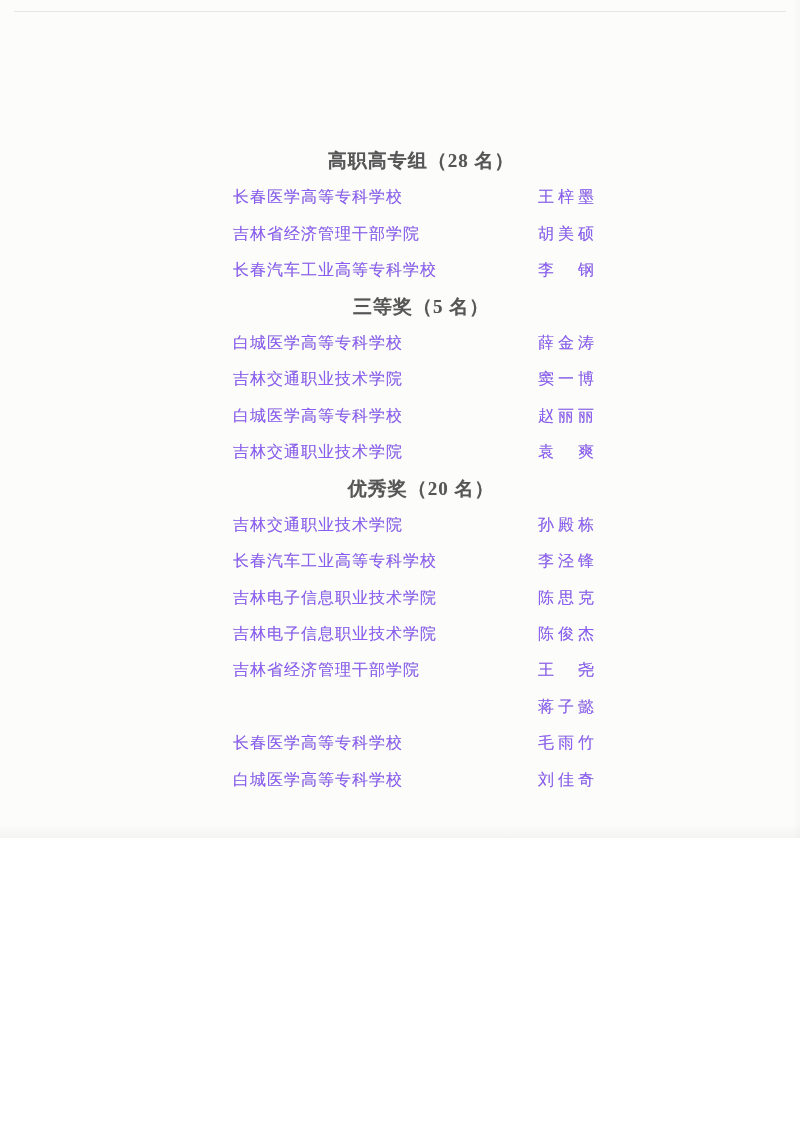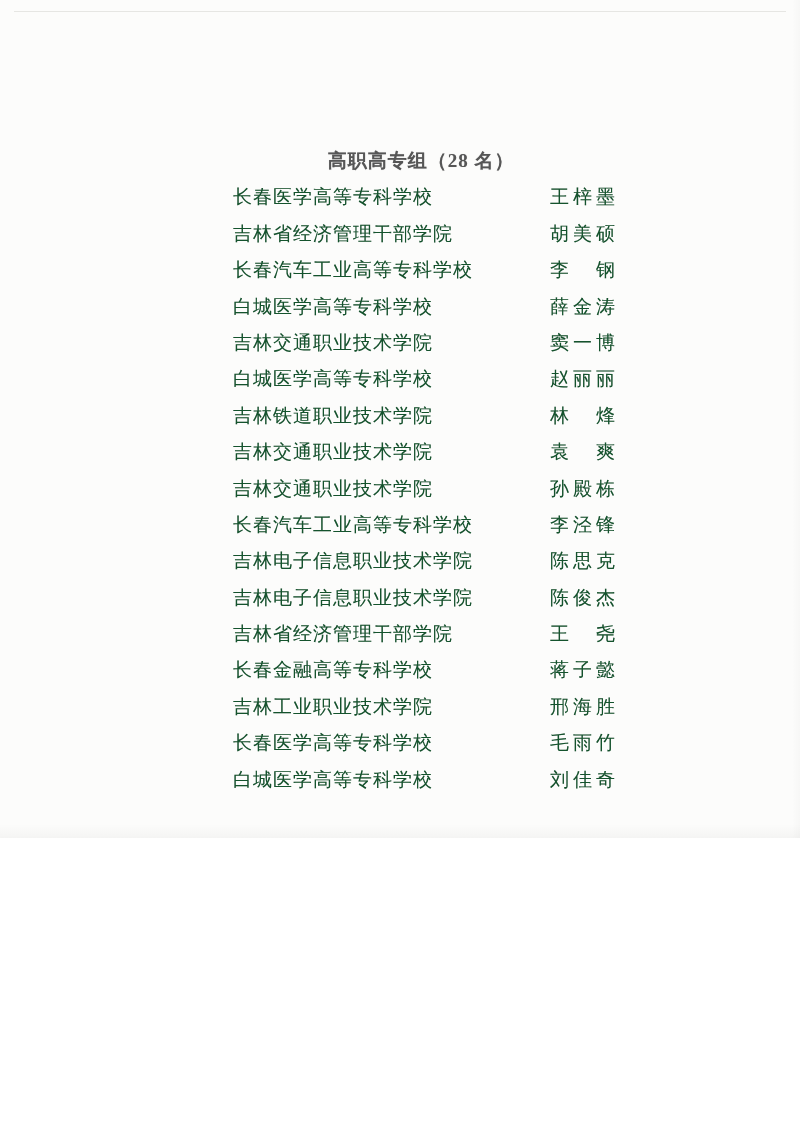--- a/index.html
+++ b/index.html
@@ -55,30 +55,30 @@
   }
   .heading {
     text-align: center;
     font-size: 19px;
     font-weight: 600;
     color: #565656;
     letter-spacing: 1px;
     text-shadow: 0 0 0.7px rgba(86,86,86,0.45);
   }
   .entry {
-    font-size: 19px;
-    color: #14532d;
+    font-size: 16px;
+    color: #8b5cf6;
     text-shadow: 0 0 0.6px rgba(123,123,123,0.45);
   }
   .school {
     letter-spacing: 1px;
   }
   .winner {
     position: absolute;
-    left: 317px;
+    left: 305px;
     top: 0;
     letter-spacing: 4px;
   }
   .page-number {
     position: absolute;
     top: 1012px;
     left: 649px;
     width: 70px;
     text-align: center;
     font-size: 17px;
@@ -108,42 +108,40 @@
 
     <div class="line entry">
       <span class="school">吉林省经济管理干部学院</span>
       <span class="winner">胡美硕</span>
     </div>
     <div class="line entry">
       <span class="school">长春汽车工业高等专科学校</span>
       <span class="winner">李　钢</span>
     </div>
 
+    <div class="line heading">三等奖（5 名）</div>
 
     <div class="line entry">
       <span class="school">白城医学高等专科学校</span>
       <span class="winner">薛金涛</span>
     </div>
     <div class="line entry">
       <span class="school">吉林交通职业技术学院</span>
       <span class="winner">窦一博</span>
     </div>
     <div class="line entry">
       <span class="school">白城医学高等专科学校</span>
       <span class="winner">赵丽丽</span>
     </div>
     <div class="line entry">
-      <span class="school">吉林铁道职业技术学院</span>
-      <span class="winner">林　烽</span>
-    </div>
-    <div class="line entry">
       <span class="school">吉林交通职业技术学院</span>
       <span class="winner">袁　爽</span>
     </div>
 
+    <div class="line heading">优秀奖（20 名）</div>
 
     <div class="line entry">
       <span class="school">吉林交通职业技术学院</span>
       <span class="winner">孙殿栋</span>
     </div>
     <div class="line entry">
       <span class="school">长春汽车工业高等专科学校</span>
       <span class="winner">李泾锋</span>
     </div>
     <div class="line entry">
@@ -152,26 +150,21 @@
     </div>
     <div class="line entry">
       <span class="school">吉林电子信息职业技术学院</span>
       <span class="winner">陈俊杰</span>
     </div>
     <div class="line entry">
       <span class="school">吉林省经济管理干部学院</span>
       <span class="winner">王　尧</span>
     </div>
     <div class="line entry">
-      <span class="school">长春金融高等专科学校</span>
       <span class="winner">蒋子懿</span>
-    </div>
-    <div class="line entry">
-      <span class="school">吉林工业职业技术学院</span>
-      <span class="winner">邢海胜</span>
     </div>
     <div class="line entry">
       <span class="school">长春医学高等专科学校</span>
       <span class="winner">毛雨竹</span>
     </div>
     <div class="line entry">
       <span class="school">白城医学高等专科学校</span>
       <span class="winner">刘佳奇</span>
     </div>
 

